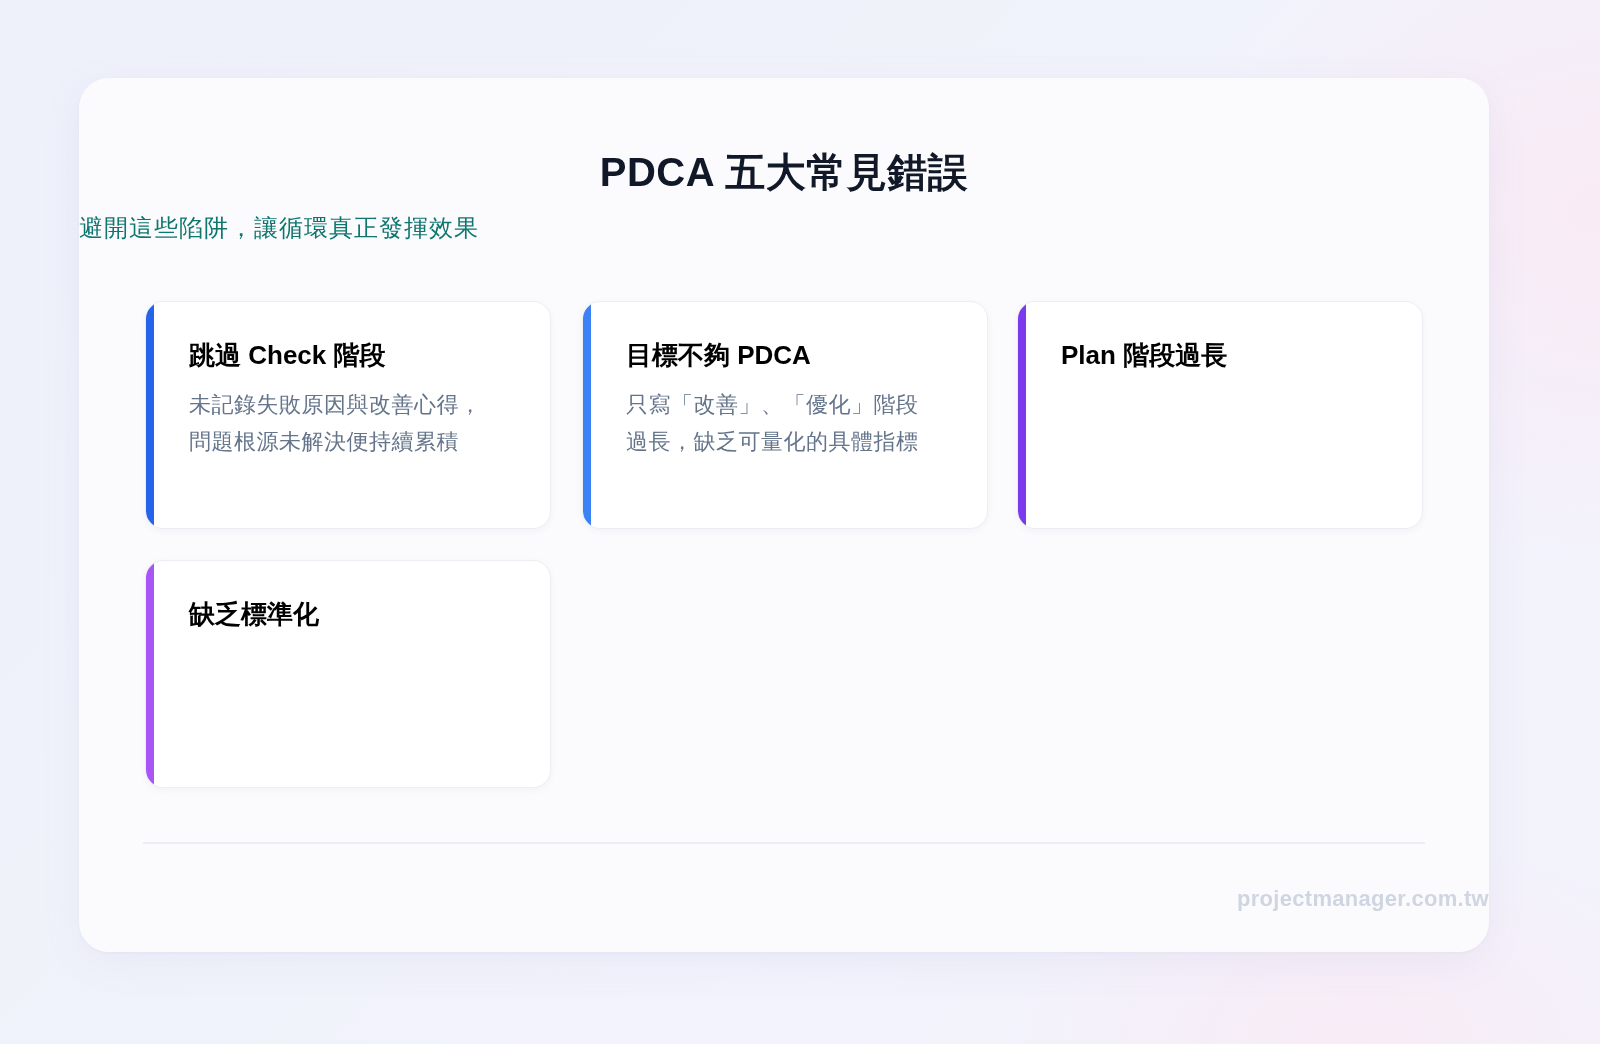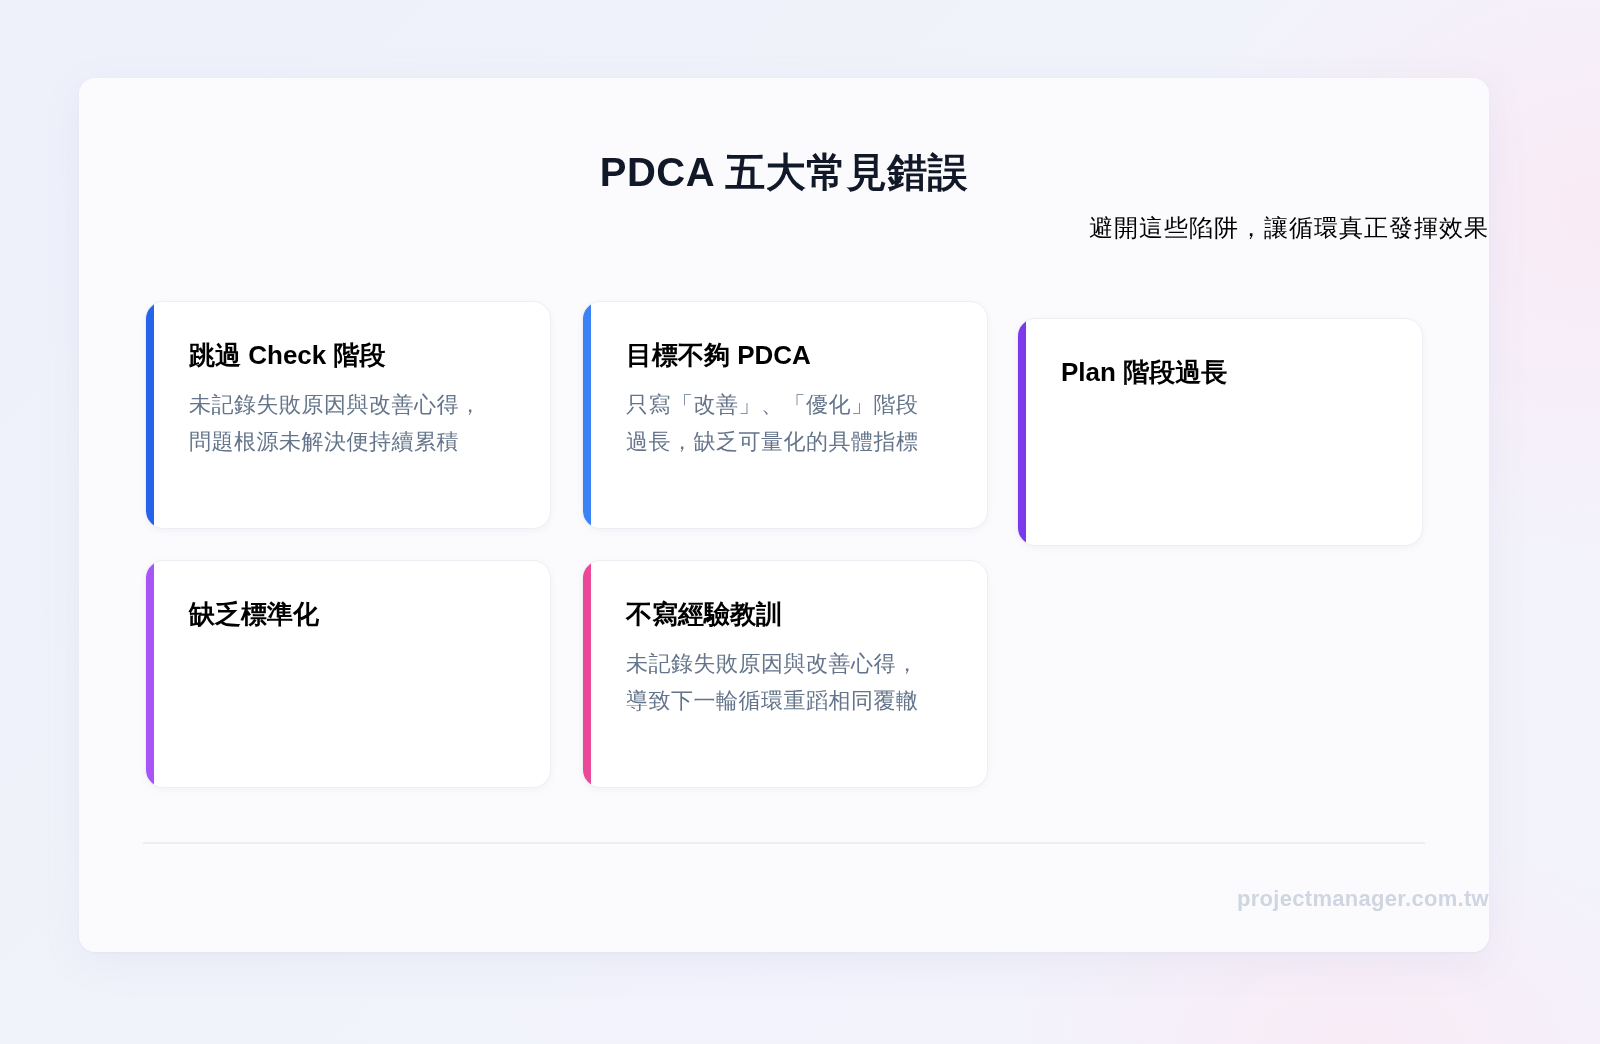--- a/index.html
+++ b/index.html
@@ -17,42 +17,42 @@
         linear-gradient(135deg, #eef0fa 0%, #f1f3fb 50%, #f3f2fb 100%);
       position: relative;
     }
     .panel {
       position: absolute;
       left: 79px;
       top: 78px;
       width: 1410px;
       height: 874px;
       background: rgba(251,251,254,0.96);
-      border-radius: 16px;
+      border-radius: 30px;
       box-shadow: 0 10px 40px rgba(120,120,180,0.08), 0 1px 3px rgba(120,120,180,0.05);
     }
     .title {
       position: absolute;
       left: 0;
       right: 0;
       top: 67px;
       text-align: center;
       font-size: 40px;
       font-weight: 700;
       color: #111827;
       letter-spacing: 0.5px;
     }
     .subtitle {
       position: absolute;
       left: 0;
       right: 0;
       top: 134px;
-      text-align: right;
+      text-align: left;
       font-size: 24px;
-      color: #000000;
+      color: #0f766e;
       letter-spacing: 1px;
     }
     .card {
       position: absolute;
       width: 406px;
       height: 228px;
       background: #ffffff;
       border-radius: 18px;
       border: 1px solid #eceef3;
       box-shadow: 0 2px 8px rgba(15,23,42,0.04);
@@ -80,21 +80,21 @@
       left: 43px;
       top: 84px;
       width: 310px;
       font-size: 22px;
       line-height: 37px;
       color: #64748b;
       letter-spacing: 0.5px;
     }
     .c1 { left: 66px; top: 223px; }
     .c2 { left: 503px; top: 223px; }
-    .c3 { left: 938px; top: 240px; }
+    .c3 { left: 938px; top: 223px; }
     .c4 { left: 66px; top: 482px; }
     .c5 { left: 503px; top: 482px; }
     .divider {
       position: absolute;
       left: 64px;
       right: 64px;
       top: 764px;
       height: 2px;
       background: #eceef3;
     }
@@ -132,21 +132,16 @@
   <div class="card c3">
     <div class="accent" style="background: rgb(124, 58, 237);"></div>
     <div class="card-title">Plan 階段過長</div>
   </div>
 
   <div class="card c4">
     <div class="accent" style="background: rgb(168, 85, 247);"></div>
     <div class="card-title">缺乏標準化</div>
   </div>
 
-  <div class="card c5">
-    <div class="accent" style="background: rgb(236, 72, 153);"></div>
-    <div class="card-title">不寫經驗教訓</div>
-    <div class="card-desc">未記錄失敗原因與改善心得，導致下一輪循環重蹈相同覆轍</div>
-  </div>
 
   <div class="divider"></div>
   <div class="footer">projectmanager.com.tw</div>
 </div>
 
 </body></html>

